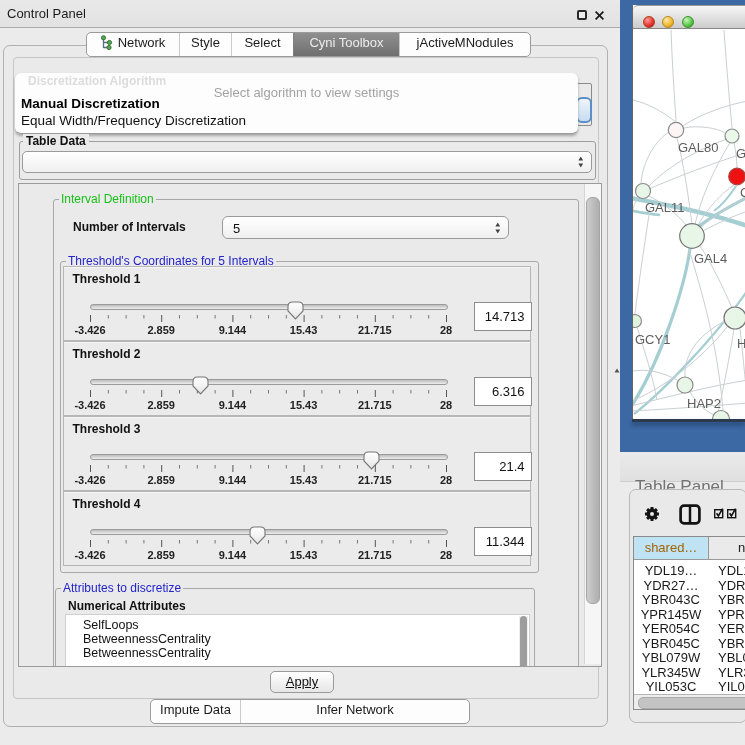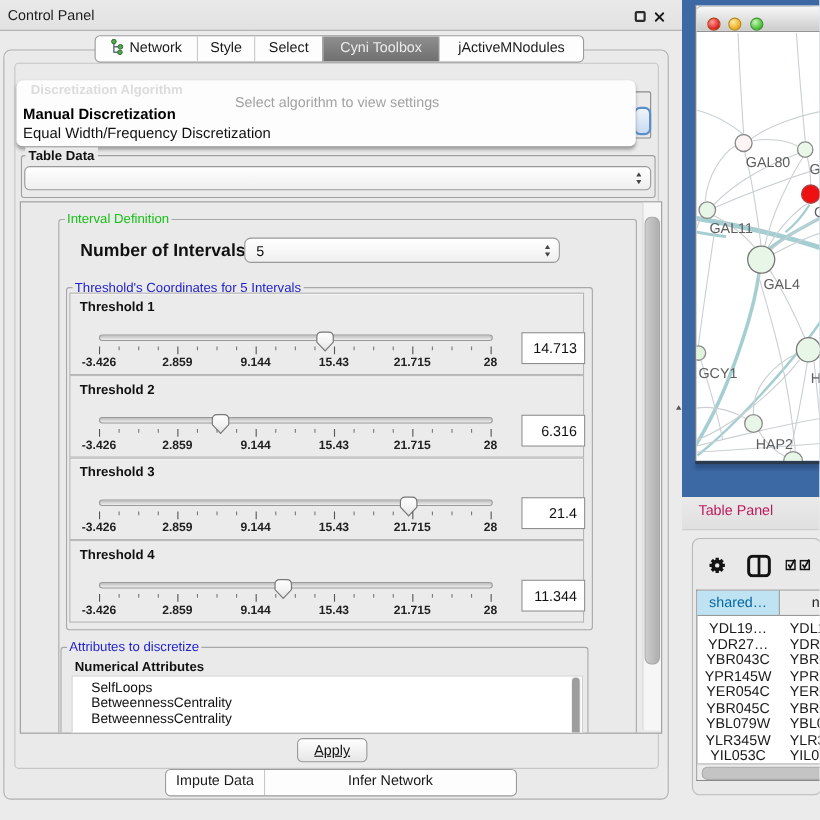--- a/index.html
+++ b/index.html
@@ -48,21 +48,21 @@
 #desktop{left:620px;top:0;width:125px;height:452px;background:#3c68a4;}
 #netwin{left:632px;top:5px;width:113px;height:414px;background:#fff;border-left:1px solid #666;overflow:hidden;}
 #nettitle{left:0;top:0;width:113px;height:22px;background:linear-gradient(#f7f7f7,#cccccc);
   border-bottom:1px solid #888;border-top-left-radius:5px;border-top:1px solid #999;}
 .light{position:absolute;top:11px;width:10px;height:10px;border-radius:50%;}
 #netbottom{left:632px;top:419px;width:113px;height:3px;background:#2c3a4e;box-shadow:0 3px 4px rgba(10,20,40,0.45);}
 
 #tp-bg{left:620px;top:452px;width:125px;height:293px;background:#ebebeb;}
 #tp-titlebar{left:620px;top:452px;width:125px;height:29px;background:linear-gradient(#eaeaea,#e0e0e0);
   border-bottom:1px solid #cccccc;}
-#tp-title{left:635px;top:456px;font-size:13px;color:#be185d;}
+#tp-title{left:635px;top:477px;font-size:17px;color:#737373;}
 #tp-panel{left:629px;top:489px;width:116px;height:232px;border:1px solid #b9b9b9;border-radius:7px;background:#e9e9e9;}
 #tbl{left:633px;top:536px;width:112px;height:172px;border:1px solid #8a8a8a;border-right:none;background:#fff;}
 .trow{position:absolute;width:74px;text-align:center;font-size:13px;color:#1a1a1a;}
 .trow2{position:absolute;left:84px;font-size:13px;color:#1a1a1a;white-space:nowrap;}
 </style>
 </head>
 <body>
 
 <div class="abs" id="cp-titlebar"></div>
 <div class="abs" id="cp-title">Control Panel</div>
@@ -104,21 +104,21 @@
  <svg class="arr" viewBox="0 0 7 14">
       <path d="M3.5 0 L6.5 5 L0.5 5 Z" fill="#444"></path>
       <path d="M3.5 14 L6.5 9 L0.5 9 Z" fill="#444"></path>
     </svg>
 </div>
 
 <div class="abs" id="scrollpane">
 
  <div class="abs" style="left:34px;top:15px;width:524px;height:480px;border:1px solid #a8a8a8;border-radius:3px;"></div>
  <div class="abs" style="left:40px;top:8px;font-size:12px;color:#16c216;background:#eaeaea;padding:0 2px;">Interval Definition</div>
- <div class="abs" style="left:54px;top:36px;font-size:16px;font-weight:bold;color:#111;">Number of Intervals</div>
+ <div class="abs" style="left:54px;top:36px;font-size:12px;font-weight:bold;color:#111;">Number of Intervals</div>
  <div class="abs combo" style="left:203px;top:32px;width:285px;height:21px;border-radius:6px;">
   <span class="ctext">5</span>
   <svg class="arr" viewBox="0 0 7 14">
         <path d="M3.5 0 L6.5 5 L0.5 5 Z" fill="#444"></path>
         <path d="M3.5 14 L6.5 9 L0.5 9 Z" fill="#444"></path>
       </svg>
  </div>
 
  <div class="abs" style="left:40.5px;top:77px;width:477px;height:310px;border:1px solid #a8a8a8;border-radius:3px;"></div>
  <div class="abs" style="left:47px;top:70px;font-size:12px;color:#2222cc;background:#eaeaea;padding:0 2px;">Threshold's Coordinates for 5 Intervals</div>
@@ -413,21 +413,21 @@
  <line x1="11" y1="2" x2="11" y2="19" stroke="#131313" stroke-width="2.5"></line>
 </svg>
 <svg class="abs" style="left:714px;top:507px" width="24" height="12" viewBox="0 0 24 12">
  <rect x="0.7" y="2.7" width="8" height="8" fill="none" stroke="#131313" stroke-width="1.4"></rect>
  <path d="M2.6 6.2 L4.4 9 L8.6 1.6" fill="none" stroke="#131313" stroke-width="1.6"></path>
  <rect x="13.7" y="2.7" width="8" height="8" fill="none" stroke="#131313" stroke-width="1.4"></rect>
  <path d="M15.6 6.2 L17.4 9 L21.6 1.6" fill="none" stroke="#131313" stroke-width="1.6"></path>
 </svg>
 <div class="abs" id="tbl">
  <div style="position:absolute;left:0;top:0;width:74px;height:22px;background:#bfe3f3;border-right:1px solid #999;
-   border-bottom:1px solid #999;font-size:13px;color:#0369a1;text-align:center;line-height:22px;">shared…</div>
+   border-bottom:1px solid #999;font-size:13px;color:#a16207;text-align:center;line-height:22px;">shared…</div>
  <div style="position:absolute;left:75px;top:0;right:0;height:22px;background:#eaeaea;border-bottom:1px solid #999;
    font-size:13px;color:#222;line-height:22px;padding-left:29px;overflow:hidden;white-space:nowrap;">na…</div>
  <div class="trow" style="top:26.0px;">YDL19…</div>
     <div class="trow2" style="top:26.0px;">YDL1</div>
     <div class="trow" style="top:40.5px;">YDR27…</div>
     <div class="trow2" style="top:40.5px;">YDR2</div>
     <div class="trow" style="top:55.0px;">YBR043C</div>
     <div class="trow2" style="top:55.0px;">YBR0</div>
     <div class="trow" style="top:69.5px;">YPR145W</div>
     <div class="trow2" style="top:69.5px;">YPR1</div>

